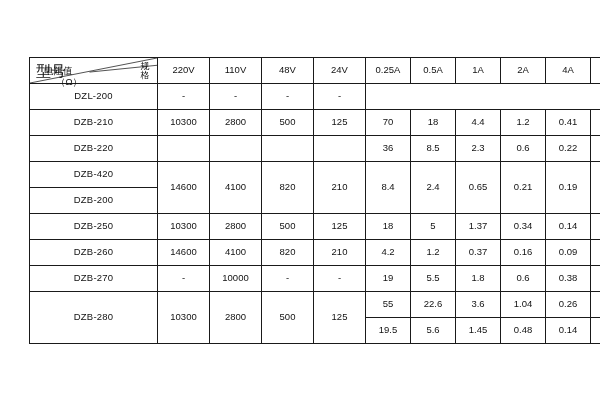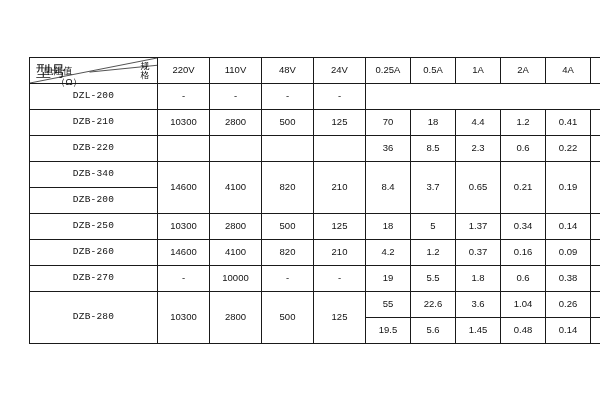--- a/index.html
+++ b/index.html
@@ -82,21 +82,20 @@
     bottom: 4px;
     font-size: 15px;
   }
   td.volt-head, td.amp-head {
     height: 48px;
     font-size: 10px;
   }
   td.model {
     font-size: 10px;
     letter-spacing: 0.2px;
-    font-family: Liberation Mono, monospace;
   }
   td.val {
     font-size: 9.5px;
   }
   td.dash {
     font-size: 11px;
   }
   td.blank {
     border: 1px solid #1a1a1a;
   }
@@ -180,27 +179,27 @@
         <td class="val"></td>
         <td class="val">36</td>
         <td class="val">8.5</td>
         <td class="val">2.3</td>
         <td class="val">0.6</td>
         <td class="val">0.22</td>
         <td class="val">0.11</td>
       </tr>
 
       <tr>
-        <td class="model">DZB-340</td>
+        <td class="model">DZB-420</td>
         <td class="val" rowspan="2">14600</td>
         <td class="val" rowspan="2">4100</td>
         <td class="val" rowspan="2">820</td>
         <td class="val" rowspan="2">210</td>
         <td class="val" rowspan="2">8.4</td>
-        <td class="val" rowspan="2">3.7</td>
+        <td class="val" rowspan="2">2.4</td>
         <td class="val" rowspan="2">0.65</td>
         <td class="val" rowspan="2">0.21</td>
         <td class="val" rowspan="2">0.19</td>
         <td class="val" rowspan="2">0.09</td>
       </tr>
 
       <tr>
         <td class="model">DZB-200</td>
       </tr>
 

